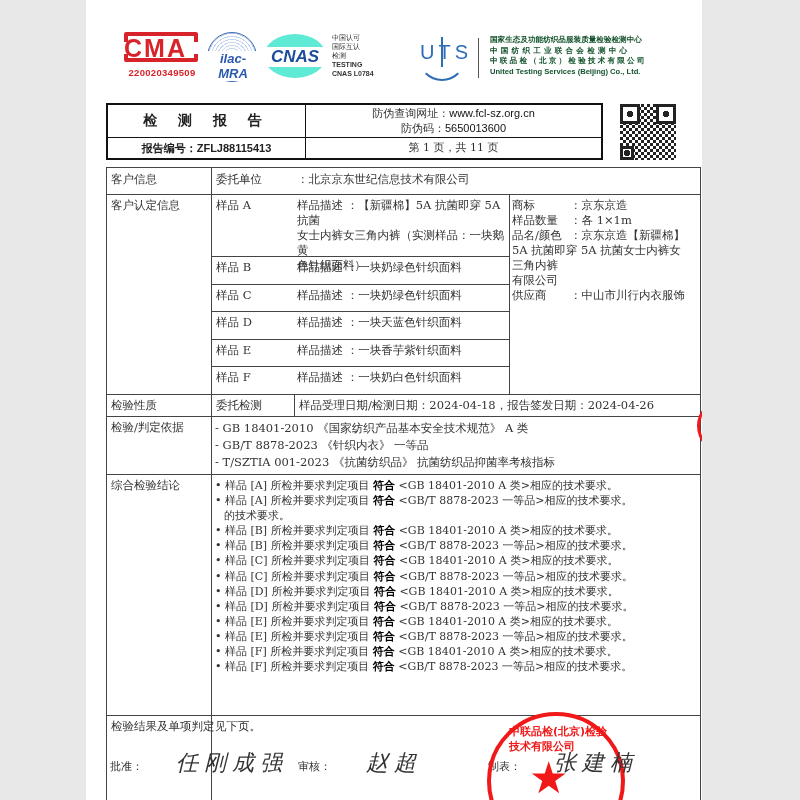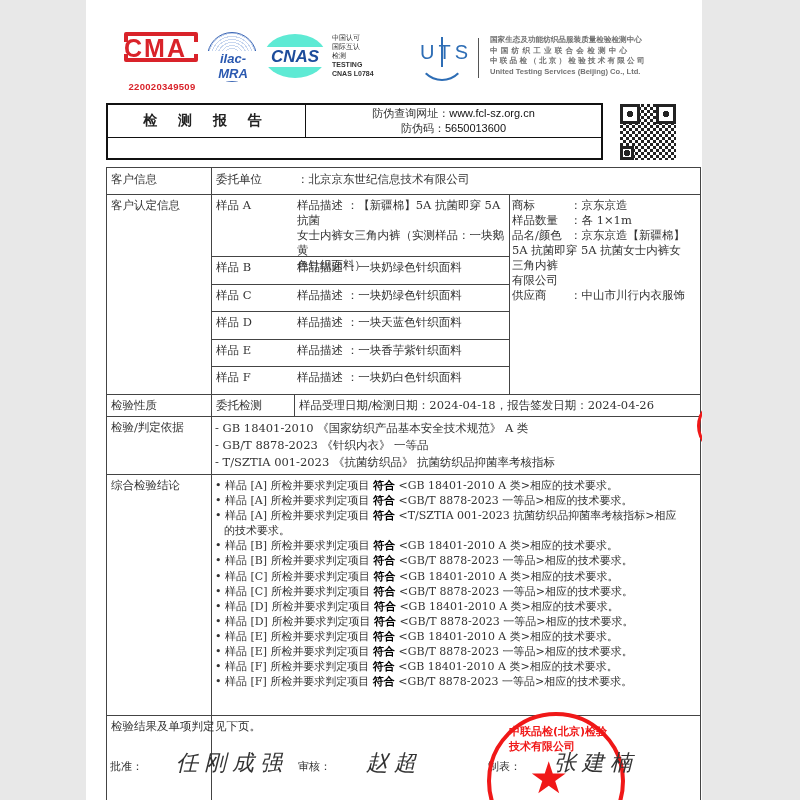--- a/index.html
+++ b/index.html
@@ -7,33 +7,33 @@
   body { position: relative; font-family: "DejaVu Serif", "Liberation Serif", serif; color: #222; }
   .page { position: absolute; left: 86px; top: 0; width: 616px; height: 800px; background: #fff; }
   .abs { position: absolute; }
 
   
   .cma { left: 124px; top: 32px; width: 74px; height: 50px; }
   .cma-box { position:absolute; left:0; top:0; width:74px; height:30px; border:4px solid #d9232a; border-radius: 2px; }
   .cma-box:before, .cma-box:after { content:""; position:absolute; top:6px; width:10px; height:12px; background:#fff; }
   .cma-box:before { left:-6px; } .cma-box:after { right:-6px; }
   .cma-text { position:absolute; left:0; top:1px; width:74px; color:#d9232a; font-family:"Liberation Sans",sans-serif; font-weight:bold; font-size:25px; letter-spacing:2px; line-height:30px; }
-  .cma-num { position:absolute; left:-2px; top:35px; width:80px; text-align:center; color:#d9232a; font-family:"Liberation Sans",sans-serif; font-size:9.5px; font-weight:bold; letter-spacing:0.3px;margin-top:14px; }
+  .cma-num { position:absolute; left:-2px; top:35px; width:80px; text-align:center; color:#d9232a; font-family:"Liberation Sans",sans-serif; font-size:9.5px; font-weight:bold; letter-spacing:0.3px; }
   .ilac { left: 207px; top: 32px; width: 50px; height: 50px; border-radius: 50%; border: 1px solid #3b66b5;
           background: repeating-radial-gradient(circle at 50% 50%, #fff 0 2px, #c7d6ef 2px 3px); }
   .ilac-txt { position:absolute; left:-2px; top:18px; width:54px; text-align:center; background:#fff; color:#2b59b0; font-family:"Liberation Sans",sans-serif; font-weight:bold; font-size:13px; font-style: italic; }
   .cnas { left: 264px; top: 34px; width: 62px; height: 44px; border-radius: 50%; background:#5eead4; }
   .cnas-txt { position:absolute; left:-2px; top:13px; width:66px; text-align:center; background:#fff; color:#1d4c9b; font-family:"Liberation Sans",sans-serif; font-weight:bold; font-style:italic; font-size:17px; line-height:20px; }
   .cnas-info { left: 332px; top: 33px; font-family:"Liberation Sans",sans-serif; font-size:7px; line-height:9px; color:#333; }
   .uts { left: 418px; top: 33px; width: 48px; height: 50px; }
   .uts-letters { position:absolute; left:2px; top:8px; width:44px; text-align:center; color:#2d6db5; font-family:"Liberation Sans",sans-serif; font-size:20px; letter-spacing:4px; }
   .uts-arc { position:absolute; left:0; top:0; width:48px; height:48px; border-radius:50%; border:2px solid transparent; border-bottom-color:#2d6db5; }
   .uts-bar { position:absolute; left:23px; top:4px; width:2px; height:30px; background:#2d6db5; }
   .uts-sep { left: 478px; top: 38px; width:1px; height:40px; background:#555; }
-  .uts-info { left: 490px; top: 35px; font-family:"Liberation Sans",sans-serif; color:#737373; }
+  .uts-info { left: 490px; top: 35px; font-family:"Liberation Sans",sans-serif; color:#14532d; }
   .uts-info div { font-size: 7.6px; line-height: 10.5px; font-weight: bold; white-space: nowrap; }
   .uts-info .l2 { letter-spacing: 3.2px; }
   .uts-info .l3 { letter-spacing: 2.2px; }
 
   
   .title-box { left: 106px; top: 103px; width: 497px; height: 57px; border: 2px solid #111; }
   .tb-row { position:absolute; left:0; width:100%; }
   .tb-row1 { top:0; height:33px; border-bottom: 1px solid #111; }
   .tb-row2 { top:33px; height:20px; }
   .tb-left { position:absolute; left:0; top:0; width:198px; height:100%; border-right:1px solid #111; display:flex; align-items:center; justify-content:center; }
@@ -109,20 +109,28 @@
 <div class="abs title-box">
   <div class="tb-row tb-row1">
     <div class="tb-left">
         <span class="tb-title">检 测 报 告</span>
       </div>
     <div class="tb-right">
       <div><span>防伪查询网址：</span><span class="num">www.fcl-sz.org.cn</span></div>
       <div><span>防伪码：</span><span class="num">5650013600</span></div>
     </div>
   </div>
+  <div class="tb-row tb-row2">
+    <div class="tb-left">
+        <span class="tb-num"><span>报告编号：</span><span>ZFLJ88115413</span></span>
+      </div>
+    <div class="tb-right">
+        <span>第 1 页，共 11 页</span>
+      </div>
+  </div>
 </div>
 <div class="abs qr">
     <div class="qr-c"></div>
   </div>
 
 <div class="abs tbl">
 
   <div class="hline" style="left:0;right:0;top:26px"></div>
   <div class="hline" style="left:104px;width:298px;top:88px"></div>
   <div class="hline" style="left:104px;width:298px;top:116px"></div>
@@ -184,21 +192,20 @@
   <div class="cell" style="left:108px;top:252px;line-height:17px">
     <div>- GB 18401-2010 《国家纺织产品基本安全技术规范》 A 类</div>
     <div>- GB/T 8878-2023 《针织内衣》 一等品</div>
     <div>- T/SZTIA 001-2023 《抗菌纺织品》 抗菌纺织品抑菌率考核指标</div>
   </div>
 
   <div class="cell lab" style="top:310px">综合检验结论</div>
   <div class="cell concl" style="left:108px;top:310px" id="concl">
       <div><span>• 样品 [A] 所检并要求判定项目 </span><span class="bold">符合</span><span> &lt;GB 18401-2010 A 类&gt;相应的技术要求。</span></div>
       <div><span>• 样品 [A] 所检并要求判定项目 </span><span class="bold">符合</span><span> &lt;GB/T 8878-2023 一等品&gt;相应的技术要求。</span></div>
-      <div><span>• 样品 [A] 所检并要求判定项目 </span><span class="bold">符合</span><span> &lt;T/SZTIA 001-2023 抗菌纺织品抑菌率考核指标&gt;相应</span></div>
       <div class="indent">的技术要求。</div>
       <div><span>• 样品 [B] 所检并要求判定项目 </span><span class="bold">符合</span><span> &lt;GB 18401-2010 A 类&gt;相应的技术要求。</span></div>
       <div><span>• 样品 [B] 所检并要求判定项目 </span><span class="bold">符合</span><span> &lt;GB/T 8878-2023 一等品&gt;相应的技术要求。</span></div>
       <div><span>• 样品 [C] 所检并要求判定项目 </span><span class="bold">符合</span><span> &lt;GB 18401-2010 A 类&gt;相应的技术要求。</span></div>
       <div><span>• 样品 [C] 所检并要求判定项目 </span><span class="bold">符合</span><span> &lt;GB/T 8878-2023 一等品&gt;相应的技术要求。</span></div>
       <div><span>• 样品 [D] 所检并要求判定项目 </span><span class="bold">符合</span><span> &lt;GB 18401-2010 A 类&gt;相应的技术要求。</span></div>
       <div><span>• 样品 [D] 所检并要求判定项目 </span><span class="bold">符合</span><span> &lt;GB/T 8878-2023 一等品&gt;相应的技术要求。</span></div>
       <div><span>• 样品 [E] 所检并要求判定项目 </span><span class="bold">符合</span><span> &lt;GB 18401-2010 A 类&gt;相应的技术要求。</span></div>
       <div><span>• 样品 [E] 所检并要求判定项目 </span><span class="bold">符合</span><span> &lt;GB/T 8878-2023 一等品&gt;相应的技术要求。</span></div>
       <div><span>• 样品 [F] 所检并要求判定项目 </span><span class="bold">符合</span><span> &lt;GB 18401-2010 A 类&gt;相应的技术要求。</span></div>

